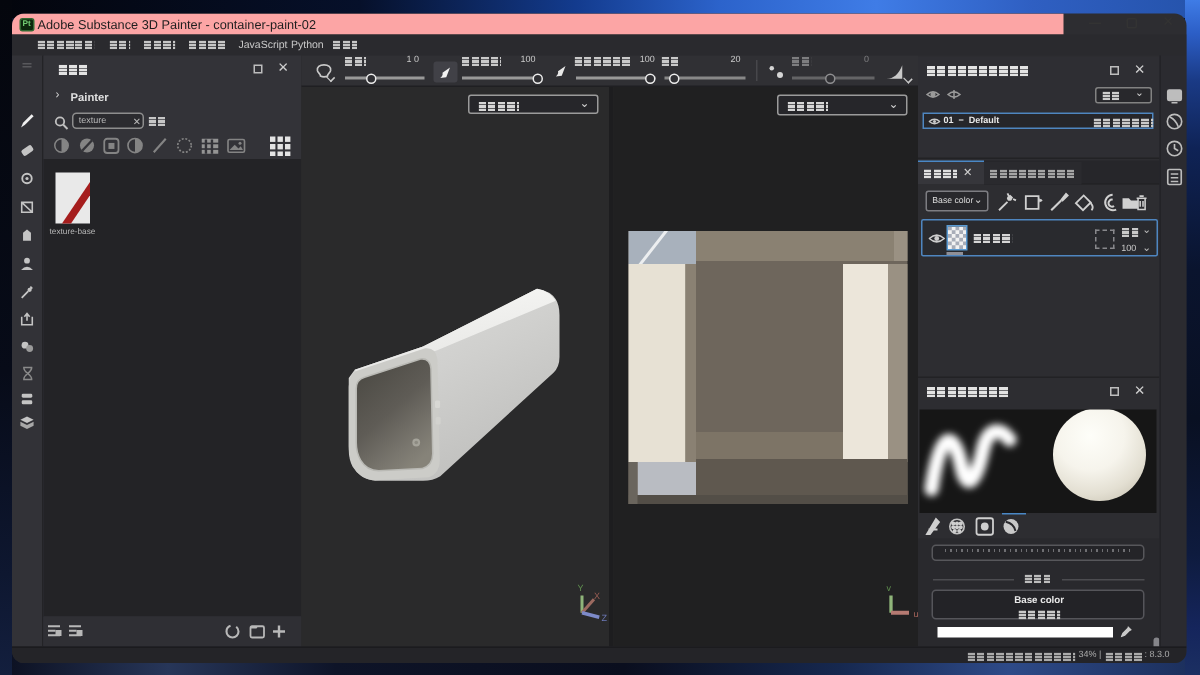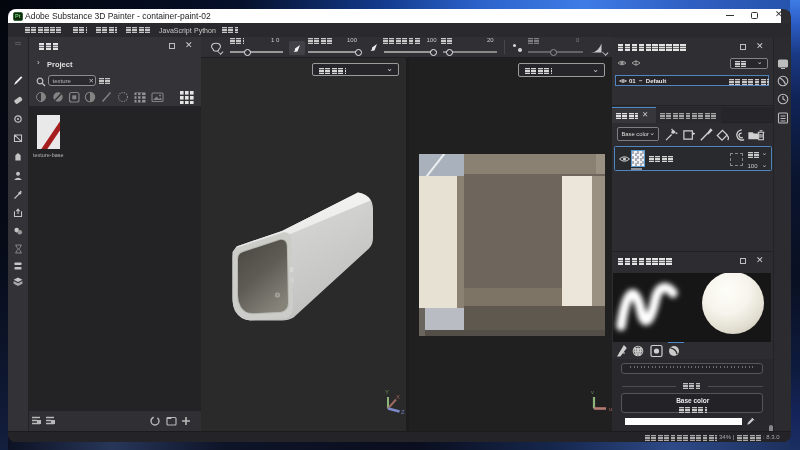--- a/index.html
+++ b/index.html
@@ -13,21 +13,21 @@
 </style></head>
 <body>
 
 <div class="ab" style="left:0;top:0;width:800px;height:12px;background:linear-gradient(90deg,#03050c 0%,#06102a 30%,#133b8e 48%,#2c63cb 60%,#3f7ce6 73%,#2f5fc2 86%,#2553ab 100%)"></div>
 <div class="ab" style="left:0;top:438px;width:800px;height:12px;background:linear-gradient(90deg,#0b0f1f 0%,#273659 14%,#0e1428 28%,#0a0e1e 52%,#16284f 70%,#2e4a88 84%,#1b2e5a 100%)"></div>
 <div class="ab" style="left:0;top:0;width:8px;height:450px;background:linear-gradient(180deg,#04060d 0%,#070b18 55%,#0e1730 85%,#131f3e 100%)"></div>
 <div class="ab" style="left:790px;top:0;width:10px;height:450px;background:linear-gradient(180deg,#3f7ce6 0%,#2c5ec6 5%,#1a3a85 12%,#0f2356 22%,#0a142e 40%,#091022 62%,#0e1b3e 82%,#15255c 93%,#1b2f62 100%)"></div>
 
 <div class="ab" style="left:8px;top:9px;width:783px;height:433px;border-radius:8px;overflow:hidden;background:#2d2d31">
 
-  <div class="ab" style="left:0;top:0;width:773px;height:14px;background:#ffffff">
+  <div class="ab" style="left:0;top:0;width:701px;height:14px;background:#fca5a5">
     <div class="ab" style="left:5px;top:2.5px;width:9.5px;height:9.5px;border-radius:2px;background:#0d280d;border:1px solid #316831;color:#72cc72;font-size:5.5px;font-weight:bold;line-height:7.5px;text-align:center">Pt</div>
     <div class="ab" style="left:17px;top:2px;font-size:8.5px;color:#1e1e1e;white-space:nowrap">Adobe Substance 3D Painter - container-paint-02</div>
     <div class="ab" style="left:718px;top:6px;width:8px;height:1.2px;background:#333"></div>
     <div class="ab" style="left:742.5px;top:2.5px;width:7px;height:7px;border:1.1px solid #333;border-radius:1.5px"></div>
     <div class="ab" style="left:767px;top:-0.5px;font-size:9px;color:#333">✕</div>
   </div>
 
   <div class="ab" style="left:0;top:14px;width:783px;height:13.5px;background:#2a2a2e">
     <i class="j" style="left:17px;top:4px;width:25px;color:#c6c6c6"></i>
     <i class="j" style="left:42px;top:4px;width:12.5px;color:#c6c6c6"></i>
@@ -85,21 +85,21 @@
         <path d="M1 5 L6 7.5 L11 5 L11 8 L6 10.5 L1 8 Z" fill="#a8a8a8"></path>
       </svg>
   </div>
 
   <div class="ab" style="left:21px;top:27.5px;width:172px;height:394.5px;background:#333338">
     <i class="jb" style="left:10px;top:6.5px;width:20px;color:#e3e3e3"></i>
     <div class="ab" style="left:140px;top:6.5px;width:6px;height:6px;border:1px solid #bdbdbd"></div>
     <div class="ab" style="left:156px;top:3px;font-size:9px;color:#cfcfcf">✕</div>
 
     <div class="ab" style="left:8px;top:21px;font-size:8px;color:#cfcfcf">›</div>
-    <div class="ab" style="left:18px;top:23.5px;font-size:7.5px;font-weight:bold;color:#e0e0e0">Project</div>
+    <div class="ab" style="left:18px;top:23.5px;font-size:7.5px;font-weight:bold;color:#e0e0e0">Painter</div>
 
     <svg class="ab" style="left:7px;top:40px" width="10" height="10" viewBox="0 0 10 10">
         <circle cx="4" cy="4" r="2.8" fill="none" stroke="#c0c0c0" stroke-width="1.2"></circle>
         <line x1="6.2" y1="6.2" x2="9" y2="9" stroke="#c0c0c0" stroke-width="1.3"></line>
       </svg>
     <div class="ab" style="left:18.5px;top:38.5px;width:48px;height:10.5px;border:1px solid #8d8d8d;border-radius:3px;background:#2b2b2f">
       <div class="ab" style="left:4px;top:1.5px;font-size:6px;color:#b9b9b9">texture</div>
       <div class="ab" style="left:40px;top:0.5px;font-size:6.5px;color:#b9b9b9">✕</div>
     </div>
     <i class="j" style="left:70px;top:41.5px;width:13px;color:#c6c6c6"></i>

